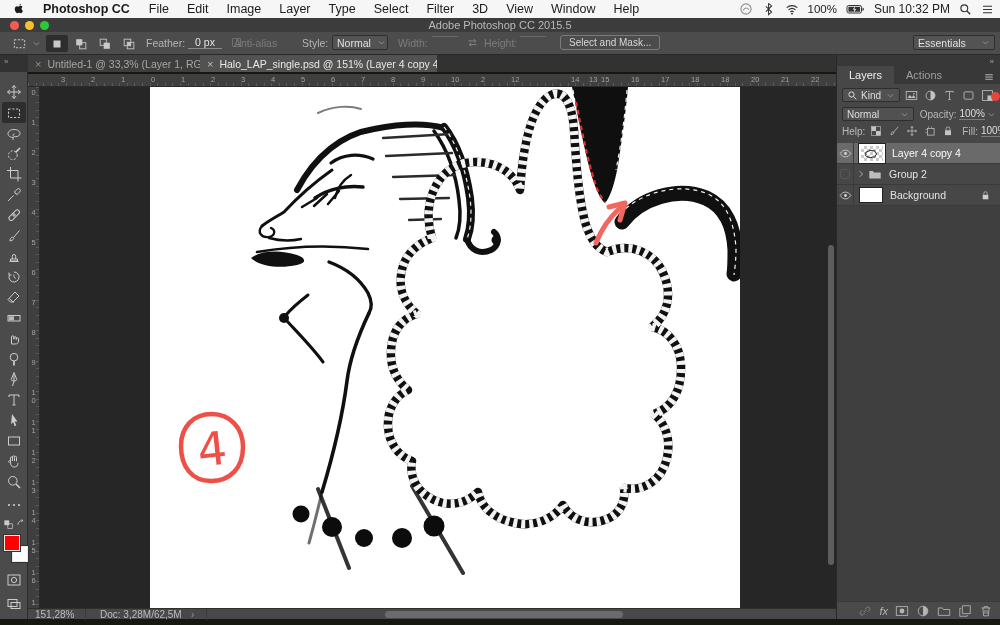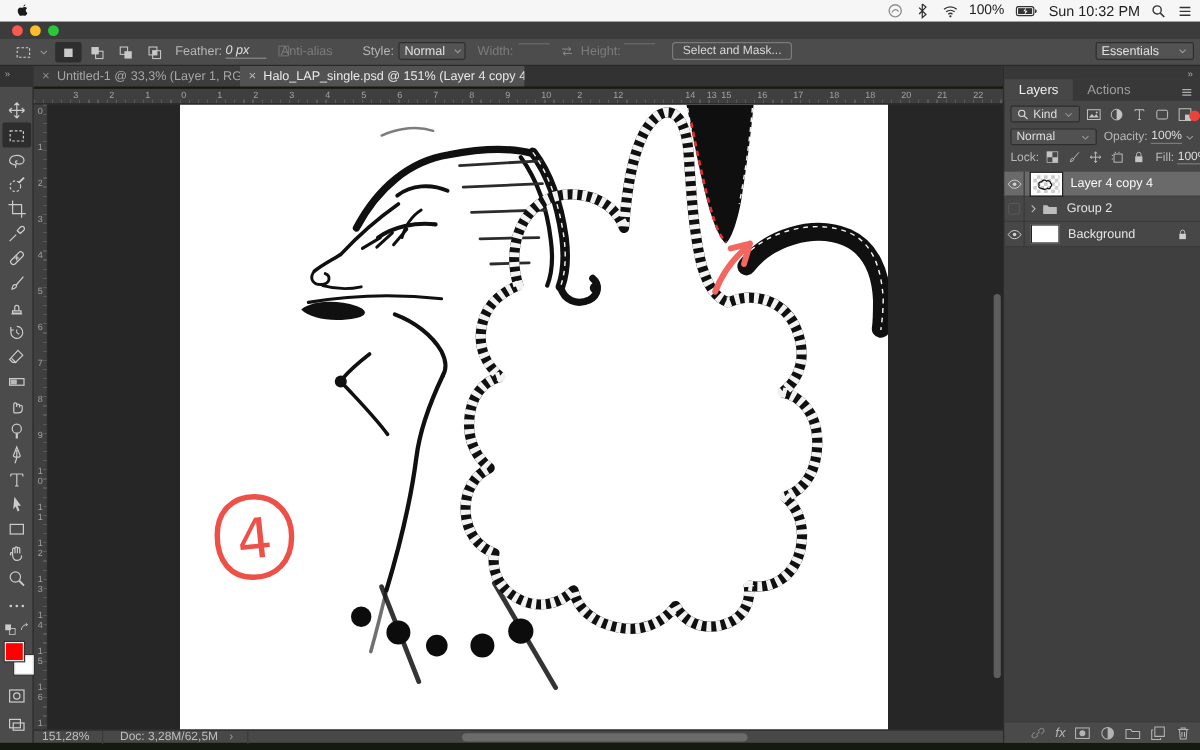--- a/index.html
+++ b/index.html
@@ -18,21 +18,21 @@
 
   
   #titlebar { left:0; top:18px; width:1000px; height:14px; background:#3c3c3c; z-index:40;}
   .traffic { width:9px; height:9px; border-radius:50%; display:inline-block; }
   #title-text { position:absolute; left:0; right:0; top:1px; text-align:center; color:#b9b9b9; font-size:11px; }
 
   
   #optionsbar { left:0; top:32px; width:1000px; height:23px; background:#4c4c4c; border-bottom:1px solid #292929; color:#c3c3c3; font-size:10.5px; z-index:40;}
   .ob-label { color:#b5b5b5; }
   .ob-dim { color:#7c7c7c; }
-  .ob-input { border-bottom:1px solid #8a8a8a; color:#e3e3e3; min-width:26px; display:inline-block; text-align:left;font-style:italic; }
+  .ob-input { border-bottom:1px solid #8a8a8a; color:#e3e3e3; min-width:26px; display:inline-block; text-align:center; }
   .ob-dd { background:#535353; border:1px solid #2e2e2e; border-radius:2px; height:15px; display:flex; align-items:center; padding:0 4px; gap:6px; color:#e0e0e0;}
   .ob-btn { border:1px solid #7a7a7a; border-radius:3px; height:15px; display:flex; align-items:center; padding:0 8px; color:#d8d8d8; }
   .mode-btn { width:22px; height:17px; display:flex; align-items:center; justify-content:center; color:#c9c9c9; border-radius:2px; }
   .mode-btn.pressed { background:#2e2e2e; }
 
   
   #tabbar { left:0; top:55px; width:836px; height:17px; background:#323232; z-index:30; }
   .doc-tab { position:absolute; top:0; height:17px; display:flex; align-items:center; gap:6px; font-size:10.5px; padding:0 7px; white-space:nowrap; overflow:hidden;}
   .doc-tab .close::before { content:"×"; font-size:11px; }
   #tools-collapse { position:absolute; left:4px; top:57px; color:#9b9b9b; font-size:8px; letter-spacing:1px; z-index:35;}
@@ -91,20 +91,34 @@
 </style>
 </head>
 <body>
 
 <div id="menubar" class="abs">
   <span style="padding:0 8px 0 12px; color:#1b1b1b;">
       <svg class="ic" width="13" height="14" viewBox="0 0 16 16">
         <path d="M11.3 1.6c-.1 1-.9 1.9-1.9 2-.2-1.1.8-2 1.9-2zM8.2 4.6c.7 0 1.4-.5 2.4-.5 1 0 1.8.4 2.4 1.2-1.9 1.2-1.6 3.9.4 4.7-.4 1.2-1.3 3.2-2.7 3.2-.8 0-1.1-.5-2.1-.5s-1.4.5-2.1.5C5 13.2 3.4 10 3.4 7.9c0-2 1.3-3.3 2.7-3.3.9 0 1.5.5 2.1.5z" fill="currentColor"></path>
       </svg>
     </span>
+  <div id="menu-items">
+      <span class="menu-item bold">Photoshop CC</span>
+      <span class="menu-item">File</span>
+      <span class="menu-item">Edit</span>
+      <span class="menu-item">Image</span>
+      <span class="menu-item">Layer</span>
+      <span class="menu-item">Type</span>
+      <span class="menu-item">Select</span>
+      <span class="menu-item">Filter</span>
+      <span class="menu-item">3D</span>
+      <span class="menu-item">View</span>
+      <span class="menu-item">Window</span>
+      <span class="menu-item">Help</span>
+    </div>
   <div id="menu-right">
       <span style="color:#8f8f8f;">
         <svg class="ic" width="14" height="14" viewBox="0 0 16 16">
           <circle cx="8" cy="8" r="5.8" fill="none" stroke="currentColor" stroke-width="1.3"></circle>
           <path d="M4.8 9.6c1.8-3.4 4.6-3.4 6.4-.9" fill="none" stroke="currentColor" stroke-width="1.2"></path>
         </svg>
       </span>
       <span style="color:#333;">
         <svg class="ic" width="14" height="14" viewBox="0 0 16 16">
           <path d="M7.5 1.5v13l3.5-3L4.5 5M7.5 1.5L11 4.5 4.5 11" fill="none" stroke="currentColor" stroke-width="1.2"></path>
@@ -137,20 +151,21 @@
           <path d="M2.5 4h11M2.5 8h11M2.5 12h11" stroke="currentColor" stroke-width="1.4"></path>
         </svg>
       </span>
     </div>
 </div>
 
 <div id="titlebar" class="abs">
   <span class="traffic abs" style="left:10px; top:3px; background:#f85a50;"></span>
   <span class="traffic abs" style="left:25px; top:3px; background:#fbbf2e;"></span>
   <span class="traffic abs" style="left:40px; top:3px; background:#2bc939;"></span>
+  <div id="title-text">Adobe Photoshop CC 2015.5</div>
 </div>
 
 <div id="optionsbar" class="abs">
   <div class="abs flexrow" style="left:12px; top:4px; gap:5px;">
     <span id="ob-tool-icon" style="color:#d0d0d0;">
         <svg class="ic" width="15" height="15" viewBox="0 0 16 16">
           <rect x="2.5" y="4" width="11" height="8.5" fill="none" stroke="currentColor" stroke-dasharray="2.2 1.6"></rect>
         </svg>
       </span>
     <span id="ob-tool-chev" style="color:#9d9d9d;">
@@ -592,21 +607,21 @@
     <span class="panel-label" style="margin-left:6px;">Opacity:</span>
     <span class="mini-val" style="margin-left:3px;">100%</span>
     <span class="chev" style="color:#9d9d9d; margin-left:2px;">
         <svg class="ic" width="9" height="9" viewBox="0 0 16 16">
           <path d="M3.5 6l4.5 4.5L12.5 6" fill="none" stroke="currentColor" stroke-width="1.5"></path>
         </svg>
       </span>
   </div>
 
   <div class="abs flexrow" style="left:5px; top:70px; width:154px;">
-    <span class="panel-label">Lock:</span>
+    <span class="panel-label">Help:</span>
     <div id="lock-icons" class="flexrow" style="gap:6px; margin-left:5px; color:#c4c4c4;">
         <span>
           <svg class="ic" width="12" height="12" viewBox="0 0 16 16">
             <path d="M2 2h6v6H2zM8 8h6v6H8z" fill="currentColor"></path>
             <rect x="2" y="2" width="12" height="12" fill="none" stroke="currentColor" stroke-width=".8"></rect>
           </svg>
         </span>
         <span>
           <svg class="ic" width="12" height="12" viewBox="0 0 16 16">
             <path d="M13.5 2.5l-6 7M7.5 9.5c1 1-.5 3-3.5 3.5.3-2.8 1.5-4.5 3.5-3.5z" stroke="currentColor" fill="none"></path>

